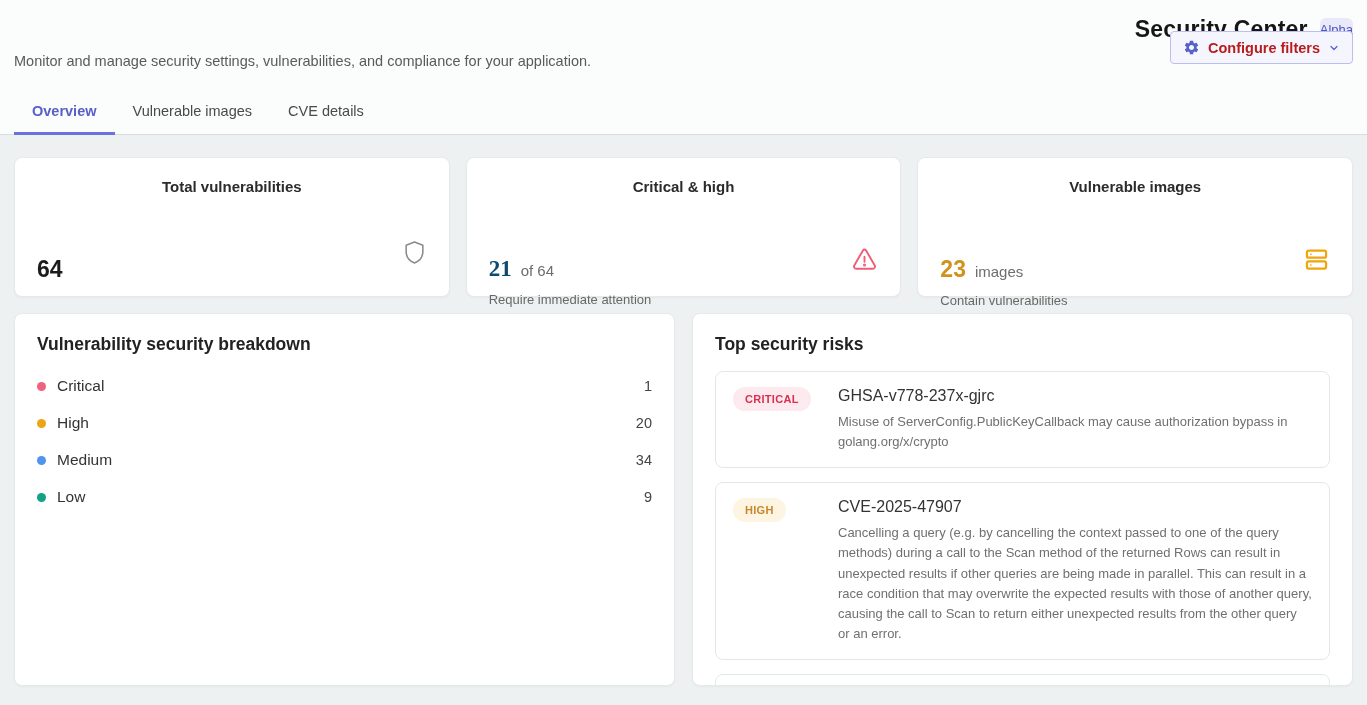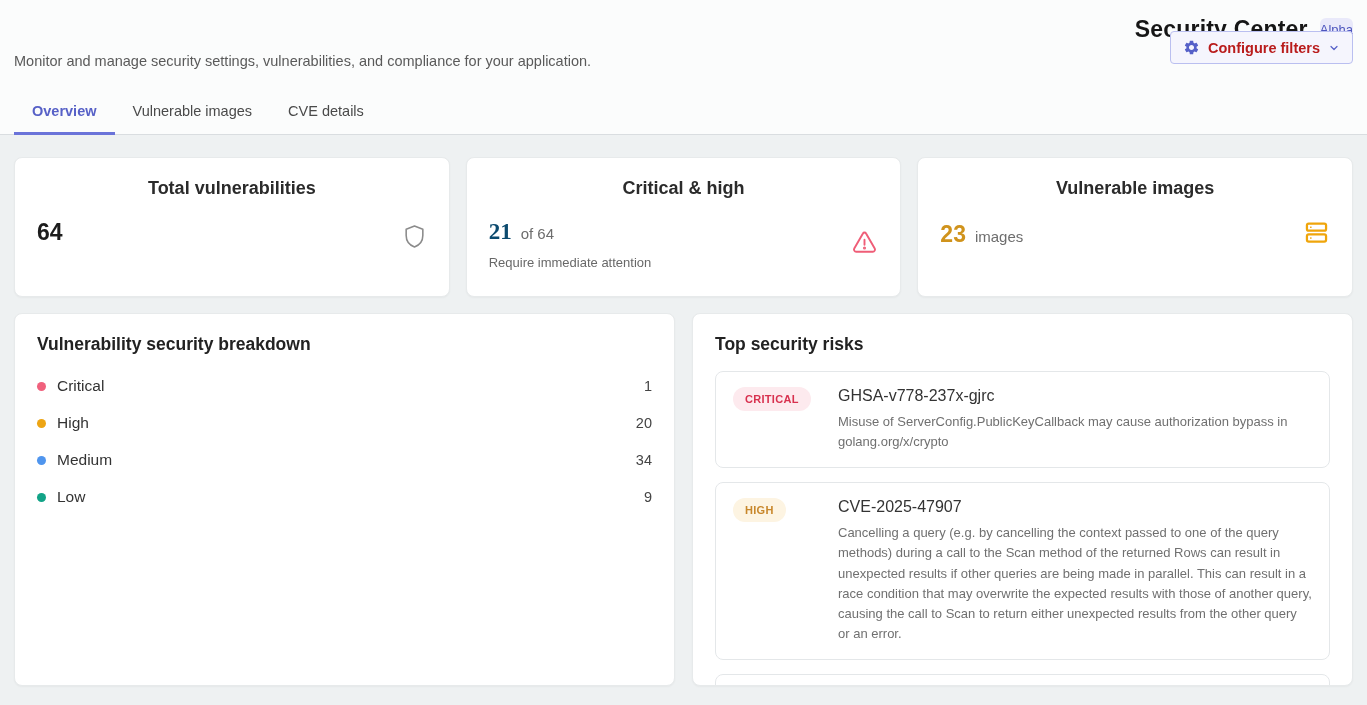--- a/index.html
+++ b/index.html
@@ -40,23 +40,23 @@
   }
   .tab.active { color:#5761c7; font-weight:700; border-bottom-color:#6a73d9; }
   
   .content { padding:22px 14px 0 14px; }
   .stat-row { display:flex; gap:16px; }
   .stat-card {
     flex:1; background:#ffffff; border:1px solid #e7eaeb; border-radius:8px;
     box-shadow:0 1px 2px rgba(0,0,0,0.04);
     height:140px; padding:20px 22px;
   }
-  .stat-title { text-align:center; font-size:18px; font-weight:700; color:#2b2b2b; }
+  .stat-title { text-align:center; font-size:15px; font-weight:700; color:#2b2b2b; }
   .stat-body { display:flex; align-items:center; margin-top:20px; }
-  .stat-text { flex:1; }
+  .stat-text { flex:1;margin-top:41px; }
   .stat-value-row { display:flex; align-items:baseline; gap:9px; }
   .stat-value { font-size:23px; font-weight:700; color:#1c1c1c; }
   .stat-value.red { color:#0c4a6e;font-family:Liberation Serif, serif; }
   .stat-value.amber { color:#d0931c; }
   .stat-suffix { font-size:15px; color:#6d6d6d; }
   .stat-subtext { font-size:13px; color:#686868; margin-top:10px; min-height:1px; }
   .stat-icon { margin-left:auto; }
   
   .panel-row { display:flex; gap:17px; margin-top:16px; height:373px; }
   .panel {
@@ -162,20 +162,21 @@
     </div>
 
     <div class="stat-card">
       <div class="stat-title">Vulnerable images</div>
       <div class="stat-body">
         <div class="stat-text">
           <div class="stat-value-row">
             <span class="stat-value amber">23</span>
             <span class="stat-suffix">images</span>
           </div>
+          <div class="stat-subtext">Contain vulnerabilities</div>
         </div>
         <span class="stat-icon">
           <svg width="27" height="27" viewBox="0 0 24 24" fill="none" stroke="#efa50b" stroke-width="2" stroke-linejoin="round">
               <rect x="3.5" y="4" width="17" height="6.4" rx="1.6"></rect>
               <rect x="3.5" y="13.6" width="17" height="6.4" rx="1.6"></rect>
               <rect x="6.3" y="6.7" width="1.3" height="1.3" fill="#efa50b" stroke="none"></rect>
               <rect x="6.3" y="16.3" width="1.3" height="1.3" fill="#efa50b" stroke="none"></rect>
             </svg>
         </span>
       </div>

